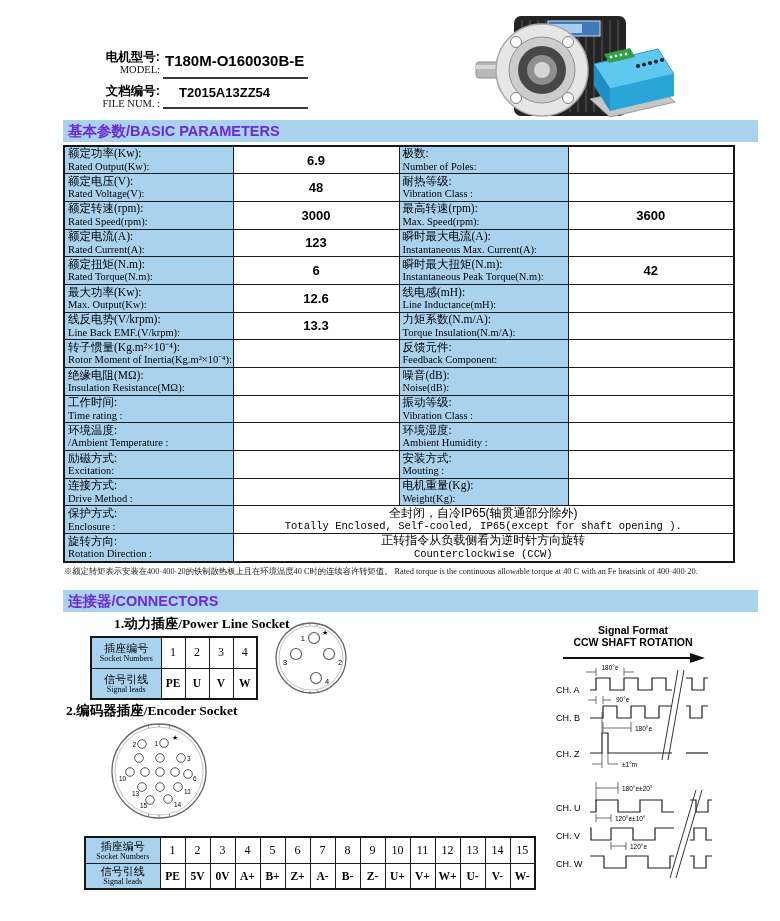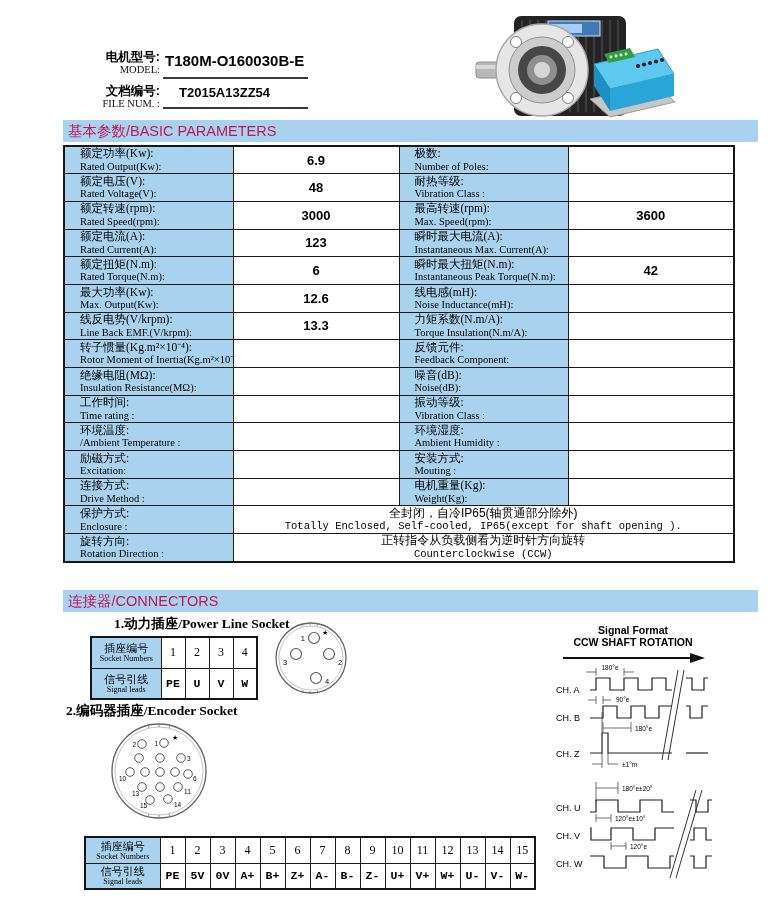--- a/index.html
+++ b/index.html
@@ -8,46 +8,46 @@
   
   .hdr-labels{position:absolute;text-align:right;}
   .hdr-zh{font-family:"Liberation Sans",sans-serif;font-weight:bold;font-size:12.5px;line-height:14px;}
   .hdr-en{font-size:10.5px;line-height:12px;color:#111;}
   .hdr-value{position:absolute;border-bottom:2px solid #3a3a3a;box-sizing:border-box;
              font-family:"Liberation Sans",sans-serif;font-weight:bold;}
   .model-value{left:163px;top:52px;width:145px;height:27px;font-size:15px;padding-left:2px;}
   .file-value{left:163px;top:85px;width:145px;height:24px;font-size:13px;padding-left:16px;}
   
   .bar{position:absolute;left:63px;width:695px;height:22px;background:#a9d2ef;
-       font-family:"Liberation Sans",sans-serif;font-weight:normal;font-size:14.5px;
-       line-height:22px;padding-left:5px;box-sizing:border-box;color:#be185d;}
+       font-family:"Liberation Sans",sans-serif;font-weight:bold;font-size:14.5px;
+       line-height:22px;padding-left:5px;box-sizing:border-box;color:#6d28d9;}
   
   table.grid{border-collapse:collapse;position:absolute;table-layout:fixed;border:2px solid #161616;}
   table.grid td{border:1px solid #1b1b1b;padding:0 2px;vertical-align:middle;box-sizing:border-box;overflow:hidden;}
   .params{left:63px;top:145px;width:670px;}
   .params tr{height:27.7px;}
-  .params td.lbl{background:#a9d2ef;padding-left:15px;}
+  .params td.lbl{background:#a9d2ef;padding-left:3px;}
   .zh{font-size:11.5px;line-height:13.5px;white-space:nowrap;}
   .en{font-size:10.5px;line-height:12px;white-space:nowrap;}
   td.val{text-align:center;font-family:"Liberation Sans",sans-serif;font-weight:bold;font-size:13px;}
   td.wide{text-align:center;}
   .wzh{font-family:"Liberation Sans",sans-serif;font-weight:normal;font-size:12px;line-height:13.5px;}
   .wen{font-family:"Liberation Mono",monospace;font-size:10.5px;line-height:13px;}
   .footnote{position:absolute;left:64px;top:567px;width:670px;font-size:8.3px;color:#222;line-height:10px;}
   .subhead{position:absolute;font-size:13.5px;font-weight:bold;}
   
   .ptable{left:90px;top:636px;}
   .ptable tr{height:31px;}
   .etable{left:84px;top:836px;}
   .etable tr{height:26px;}
   td.hcell{background:#a9d2ef;text-align:center;}
   .hzh{font-size:11px;line-height:12px;}
   .hen{font-size:8px;line-height:9px;}
   td.num{text-align:center;font-size:12px;}
-  td.lead{text-align:center;font-family:Liberation Mono, monospace;font-weight:bold;font-size:11.5px;}
+  td.lead{text-align:center;font-family:Liberation Serif, serif;font-weight:bold;font-size:11.5px;}
   svg{position:absolute;}
   svg text{font-family:"Liberation Sans",sans-serif;}
   .dim{stroke:#333;stroke-width:0.7;}
   .wave{stroke:#222;stroke-width:1.2;fill:none;}
 </style>
 </head>
 <body>
 
 <div class="page">
 
@@ -168,21 +168,21 @@
       <td class="val">42</td>
     </tr>
     <tr>
       <td class="lbl">
             <div class="zh">最大功率(Kw):</div>
             <div class="en">Max. Output(Kw):</div>
           </td>
       <td class="val">12.6</td>
       <td class="lbl">
             <div class="zh">线电感(mH):</div>
-            <div class="en">Noise Inductance(mH):</div>
+            <div class="en">Line Inductance(mH):</div>
           </td>
       <td class="val"></td>
     </tr>
     <tr>
       <td class="lbl">
             <div class="zh">线反电势(V/krpm):</div>
             <div class="en">Line Back EMF.(V/krpm):</div>
           </td>
       <td class="val">13.3</td>
       <td class="lbl">
@@ -279,20 +279,21 @@
             <div class="en">Rotation Direction :</div>
           </td>
       <td class="wide" colspan="3">
         <div class="wzh">正转指令从负载侧看为逆时针方向旋转</div>
         <div class="wen">Counterclockwise (CCW)</div>
       </td>
     </tr>
     </tbody>
   </table>
 
+  <div class="footnote">※额定转矩表示安装在400·400·20的铁制散热板上且在环境温度40 C时的连续容许转矩值。  Rated torque is the continuous allowable torque at 40 C with an Fe heatsink of 400·400·20.</div>
 
   <div class="bar" style="top:590px;">连接器/CONNECTORS</div>
   <div class="subhead" style="left:66px;top:615px;margin-left:48px;">1.动力插座/Power Line Socket</div>
 
   <table class="grid ptable">
     <colgroup>
         <col style="width:70px">
         <col style="width:24px">
         <col style="width:24px">
         <col style="width:24px">

